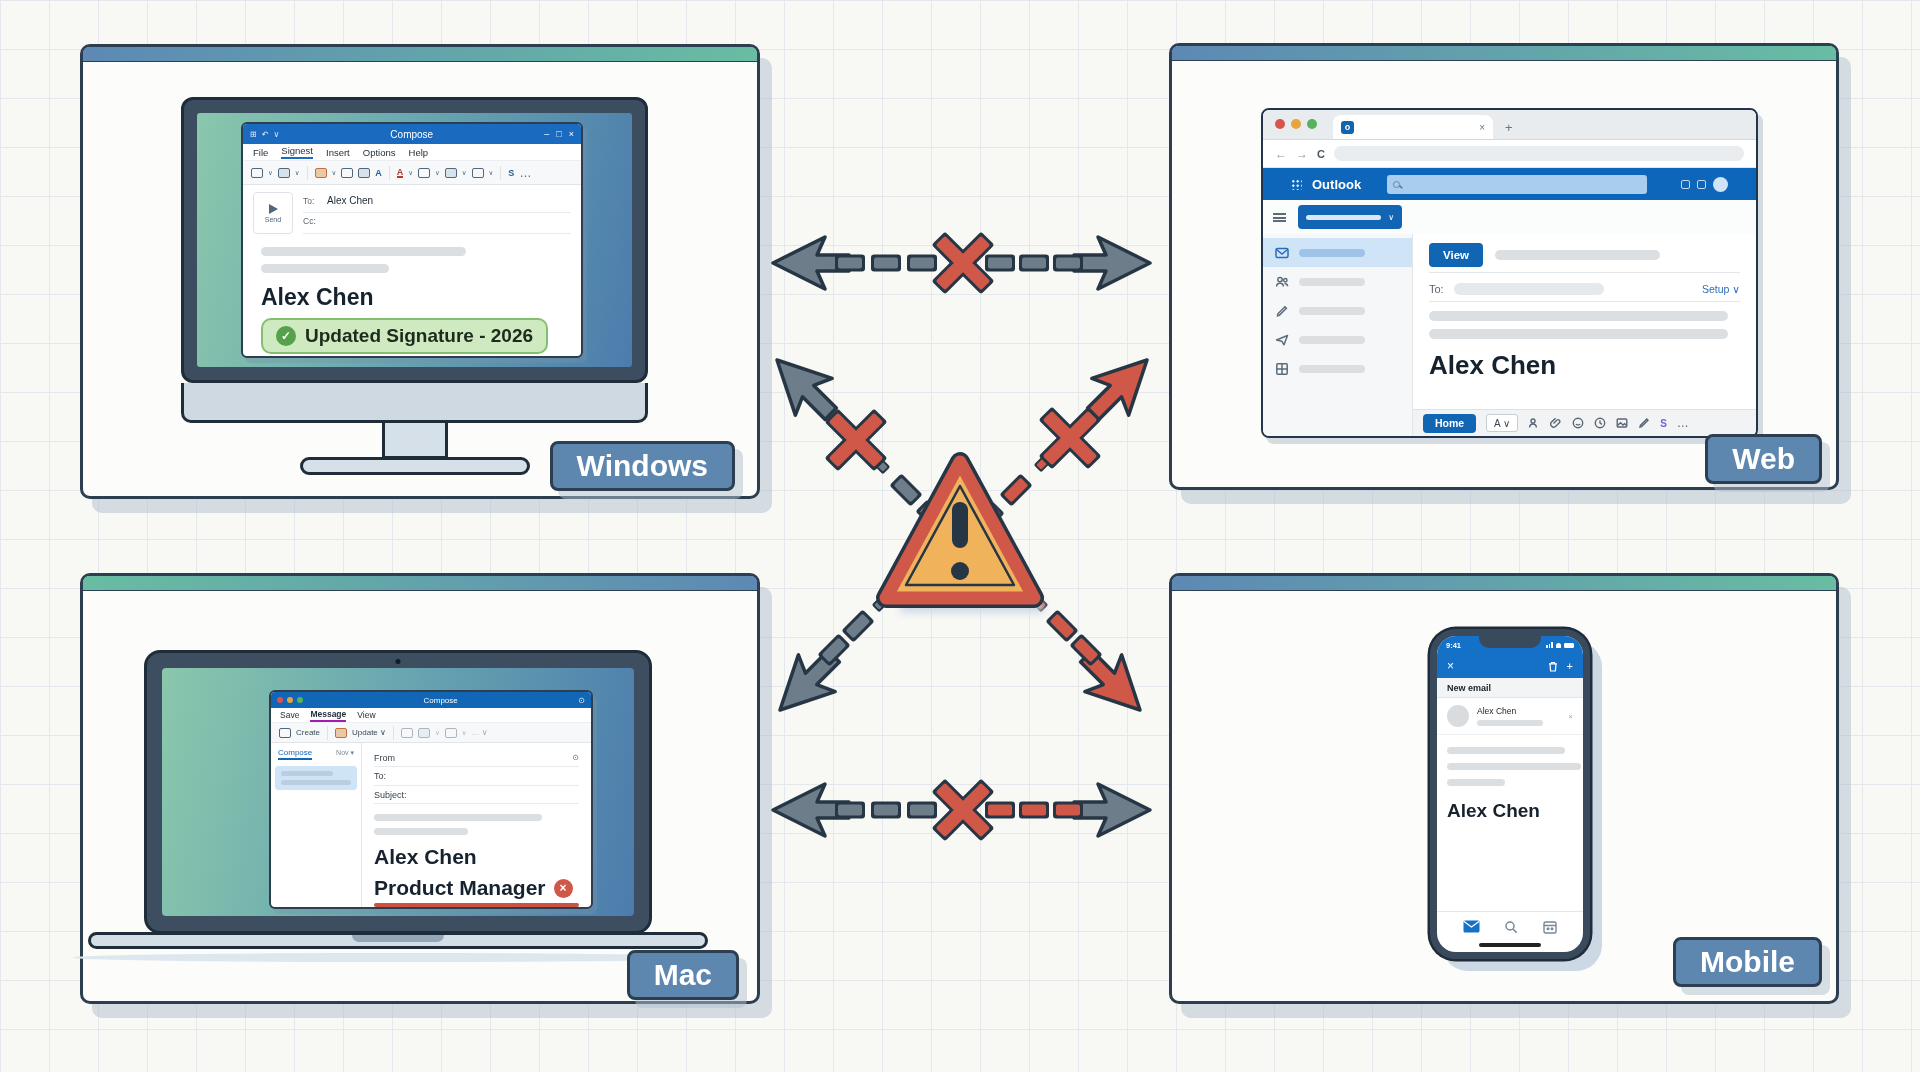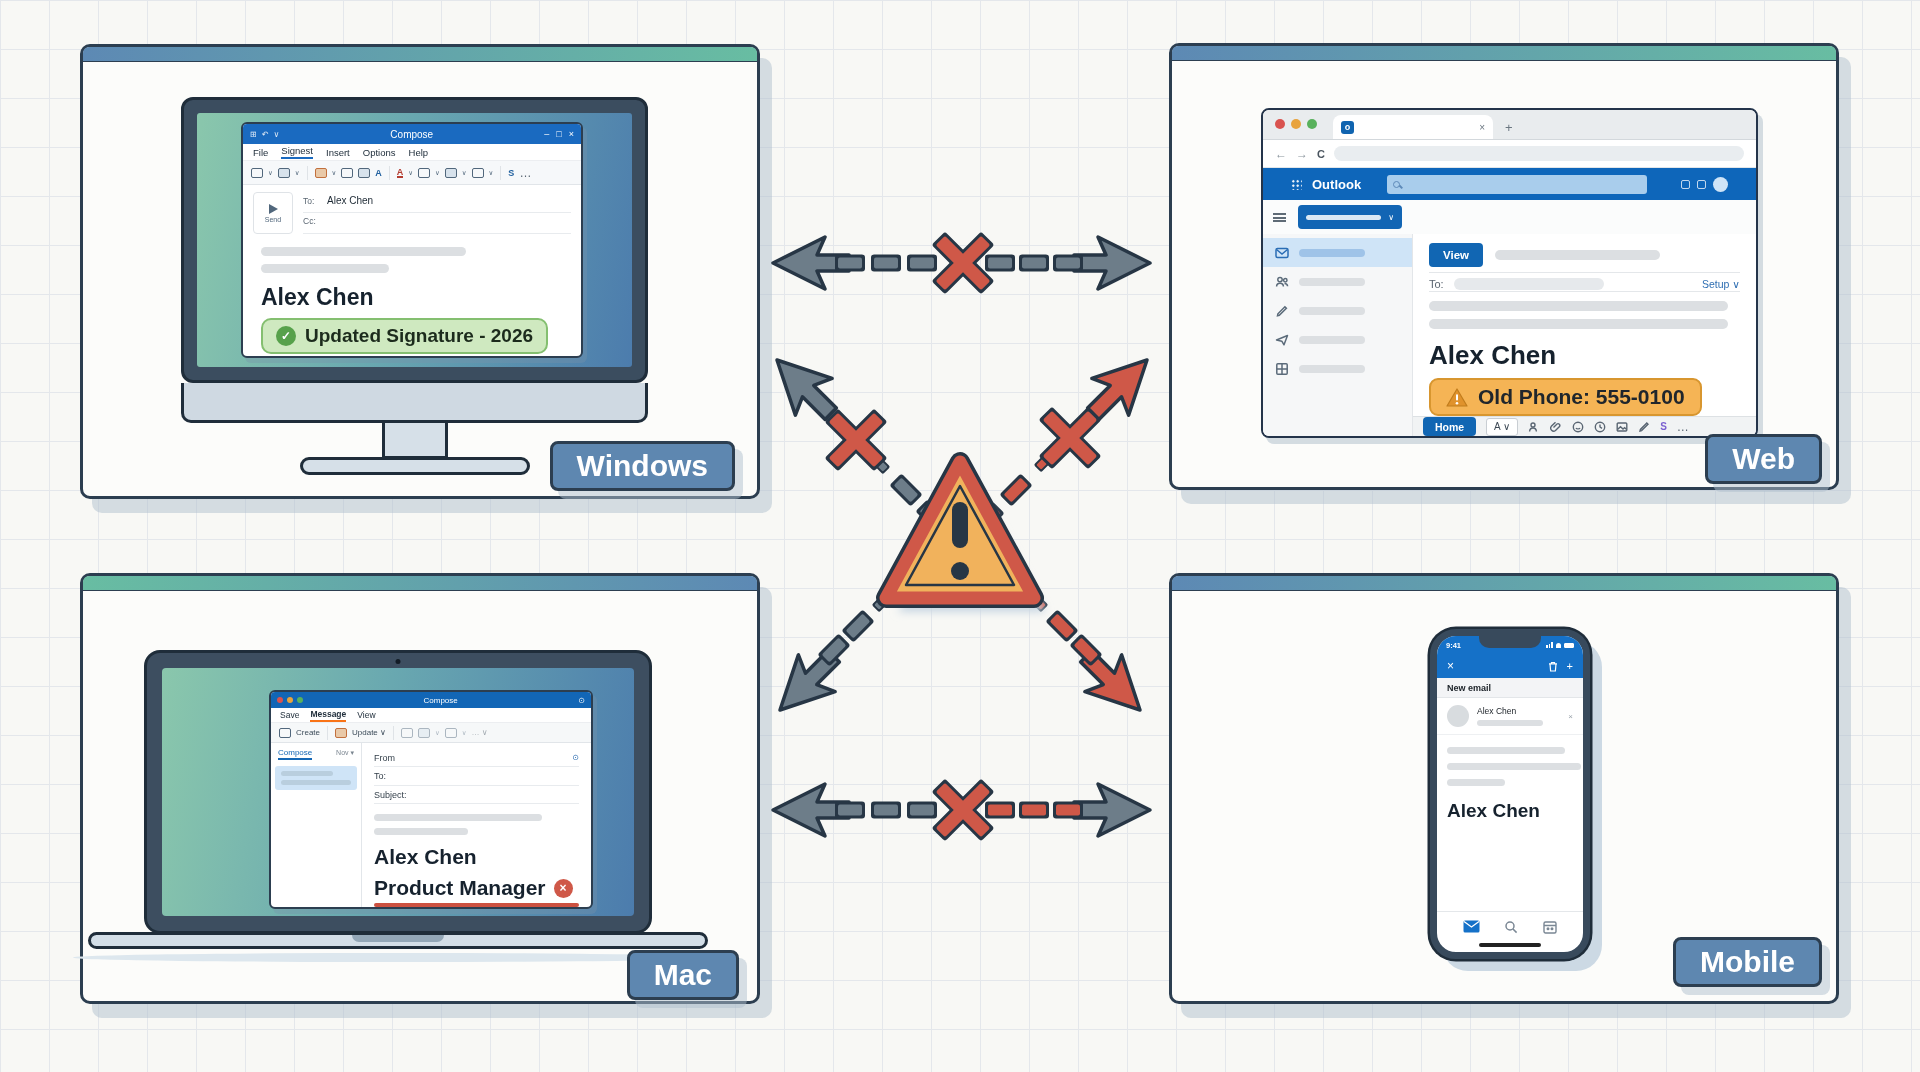--- a/index.html
+++ b/index.html
@@ -132,21 +132,21 @@
   .lap-shadow{width:650px;height:9px;background:#dde7ee;border-radius:50%;margin:4px 0 0 -71px;}
   
   .mac-window{position:absolute;left:107px;top:22px;width:324px;height:219px;background:#fff;border:2px solid #2c3e50;
     border-radius:6px;box-shadow:4px 5px 0 rgba(120,145,170,.35);display:flex;flex-direction:column;overflow:hidden;}
   .mw-title{height:16px;background:#1266b6;display:flex;align-items:center;padding:0 6px;color:#fff;}
   .mw-dots{display:flex;gap:4px;}
   .mw-dots .dot{width:6px;height:6px;}
   .mw-title-text{flex:1;text-align:center;font-size:8px;}
   .mw-gear{font-size:8px;opacity:.9;}
   .mw-menu{height:15px;display:flex;align-items:center;gap:11px;padding:0 9px;font-size:8.5px;color:#22303d;border-bottom:1px solid #eceef1;}
-  .mw-menu .active{border-bottom:2px solid #f97316;padding-bottom:1px;font-weight:bold;}
+  .mw-menu .active{border-bottom:2px solid #a21caf;padding-bottom:1px;font-weight:bold;}
   .mw-toolbar{height:20px;display:flex;align-items:center;gap:5px;padding:0 8px;background:#f6f8f9;border-bottom:1px solid #e1e5e9;
     font-size:8px;color:#3d4c5a;}
   .mw-toolbar .muted{opacity:.45;display:flex;align-items:center;gap:5px;}
   .mw-body{flex:1;display:flex;min-height:0;}
   .mw-list{width:96px;border-right:1px solid #e2e6ea;padding:5px 0;}
   .mw-list-h{display:flex;align-items:baseline;justify-content:space-between;padding:0 7px;}
   .mw-list-title{font-size:8px;color:#1467b5;border-bottom:2px solid #1467b5;padding-bottom:1px;}
   .mw-sort{font-size:7px;color:#7a8590;}
   .mw-item{margin:6px 4px 0 4px;background:#cfe4f7;border-radius:3px;padding:5px 6px;display:flex;flex-direction:column;gap:4px;}
   .mw-item .bar{height:5px;background:#b9cede;}
@@ -367,28 +367,20 @@
             <span class="lab">To:</span>
             <span class="pill"></span>
             <span class="setup">Setup ∨</span>
           </div>
           <div class="hl"></div>
           <div class="m-bars">
             <span class="bar"></span>
             <span class="bar"></span>
           </div>
           <div class="sig-name m-name">Alex Chen</div>
-          <div class="badge-orange">
-            <svg width="22" height="19" viewBox="0 0 22 19">
-              <path d="M11 1 L21 18 L1 18 Z" fill="#e0922c" stroke="#c07c1d" stroke-width="1.2" stroke-linejoin="round"></path>
-              <rect x="10" y="6.2" width="2" height="6.2" rx="1" fill="#fff"></rect>
-                <circle cx="11" cy="15.2" r="1.3" fill="#fff"></circle>
-            </svg>
-            <b>Old Phone: 555-0100</b>
-          </div>
           <div class="m-toolbar">
             <button class="bluebtn savebtn">Home</button>
             <span class="fontbox">A ∨</span>
             <span class="tb-ic">
               <svg width="12" height="12" viewBox="0 0 12 12" fill="none" stroke="#5a6673" stroke-width="1.4">
                   <circle cx="5" cy="4" r="2"></circle>
                   <path d="M1.6 10.5 C1.8 8 3.3 7 5 7 C6.7 7 8.2 8 8.4 10.5"></path>
                 </svg>
             </span>
             <span class="tb-ic">

